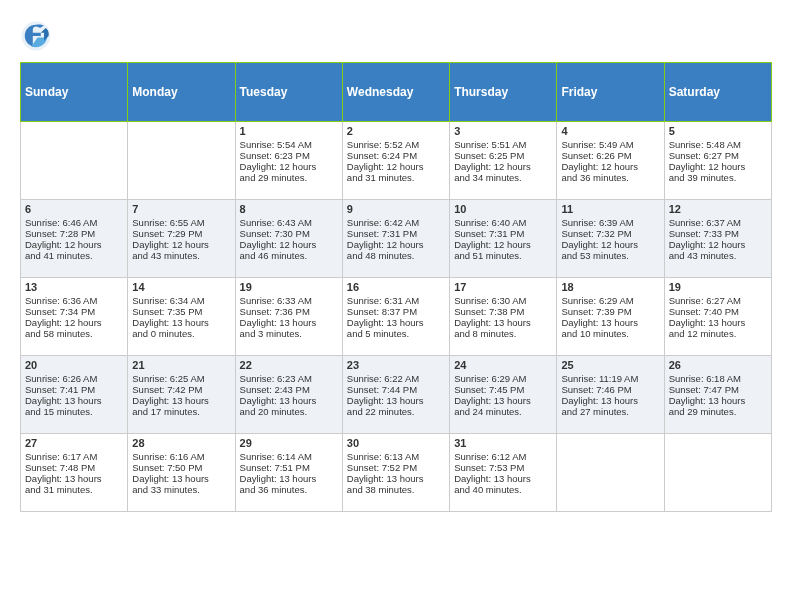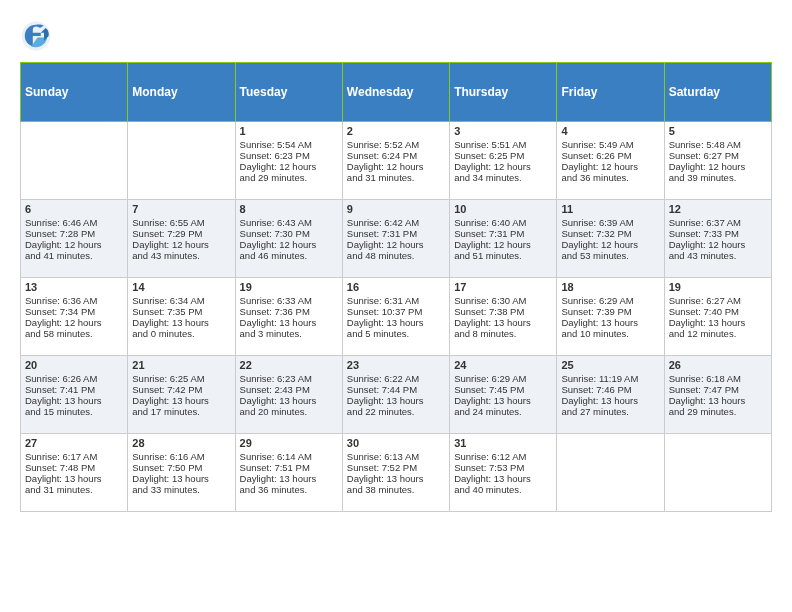--- a/index.html
+++ b/index.html
@@ -236,21 +236,21 @@
           <td>
             <span class="day-num">19</span>
             <div>Sunrise: 6:33 AM</div>
             <div>Sunset: 7:36 PM</div>
             <div>Daylight: 13 hours</div>
             <div>and 3 minutes.</div>
           </td>
           <td>
             <span class="day-num">16</span>
             <div>Sunrise: 6:31 AM</div>
-            <div>Sunset: 10:37 PM</div>
+            <div>Sunset: 8:37 PM</div>
             <div>Daylight: 13 hours</div>
             <div>and 5 minutes.</div>
           </td>
           <td>
             <span class="day-num">17</span>
             <div>Sunrise: 6:30 AM</div>
             <div>Sunset: 7:38 PM</div>
             <div>Daylight: 13 hours</div>
             <div>and 8 minutes.</div>
           </td>

